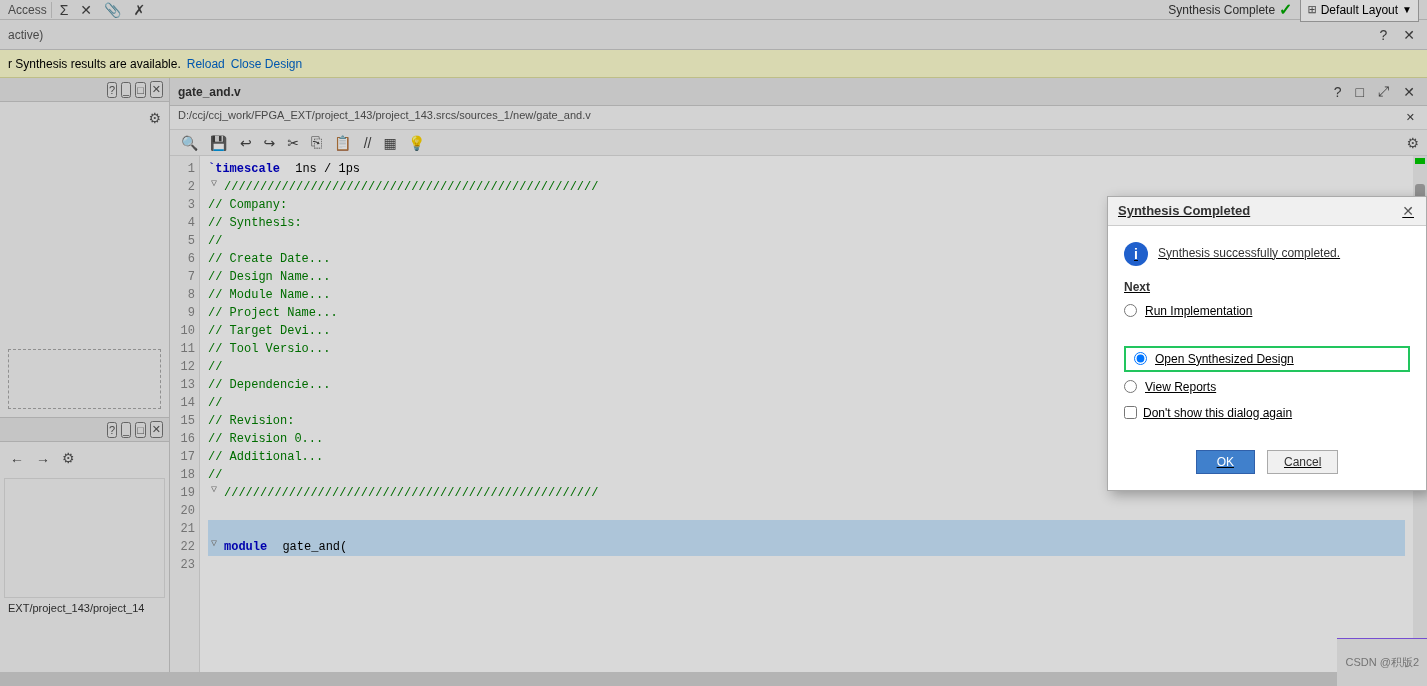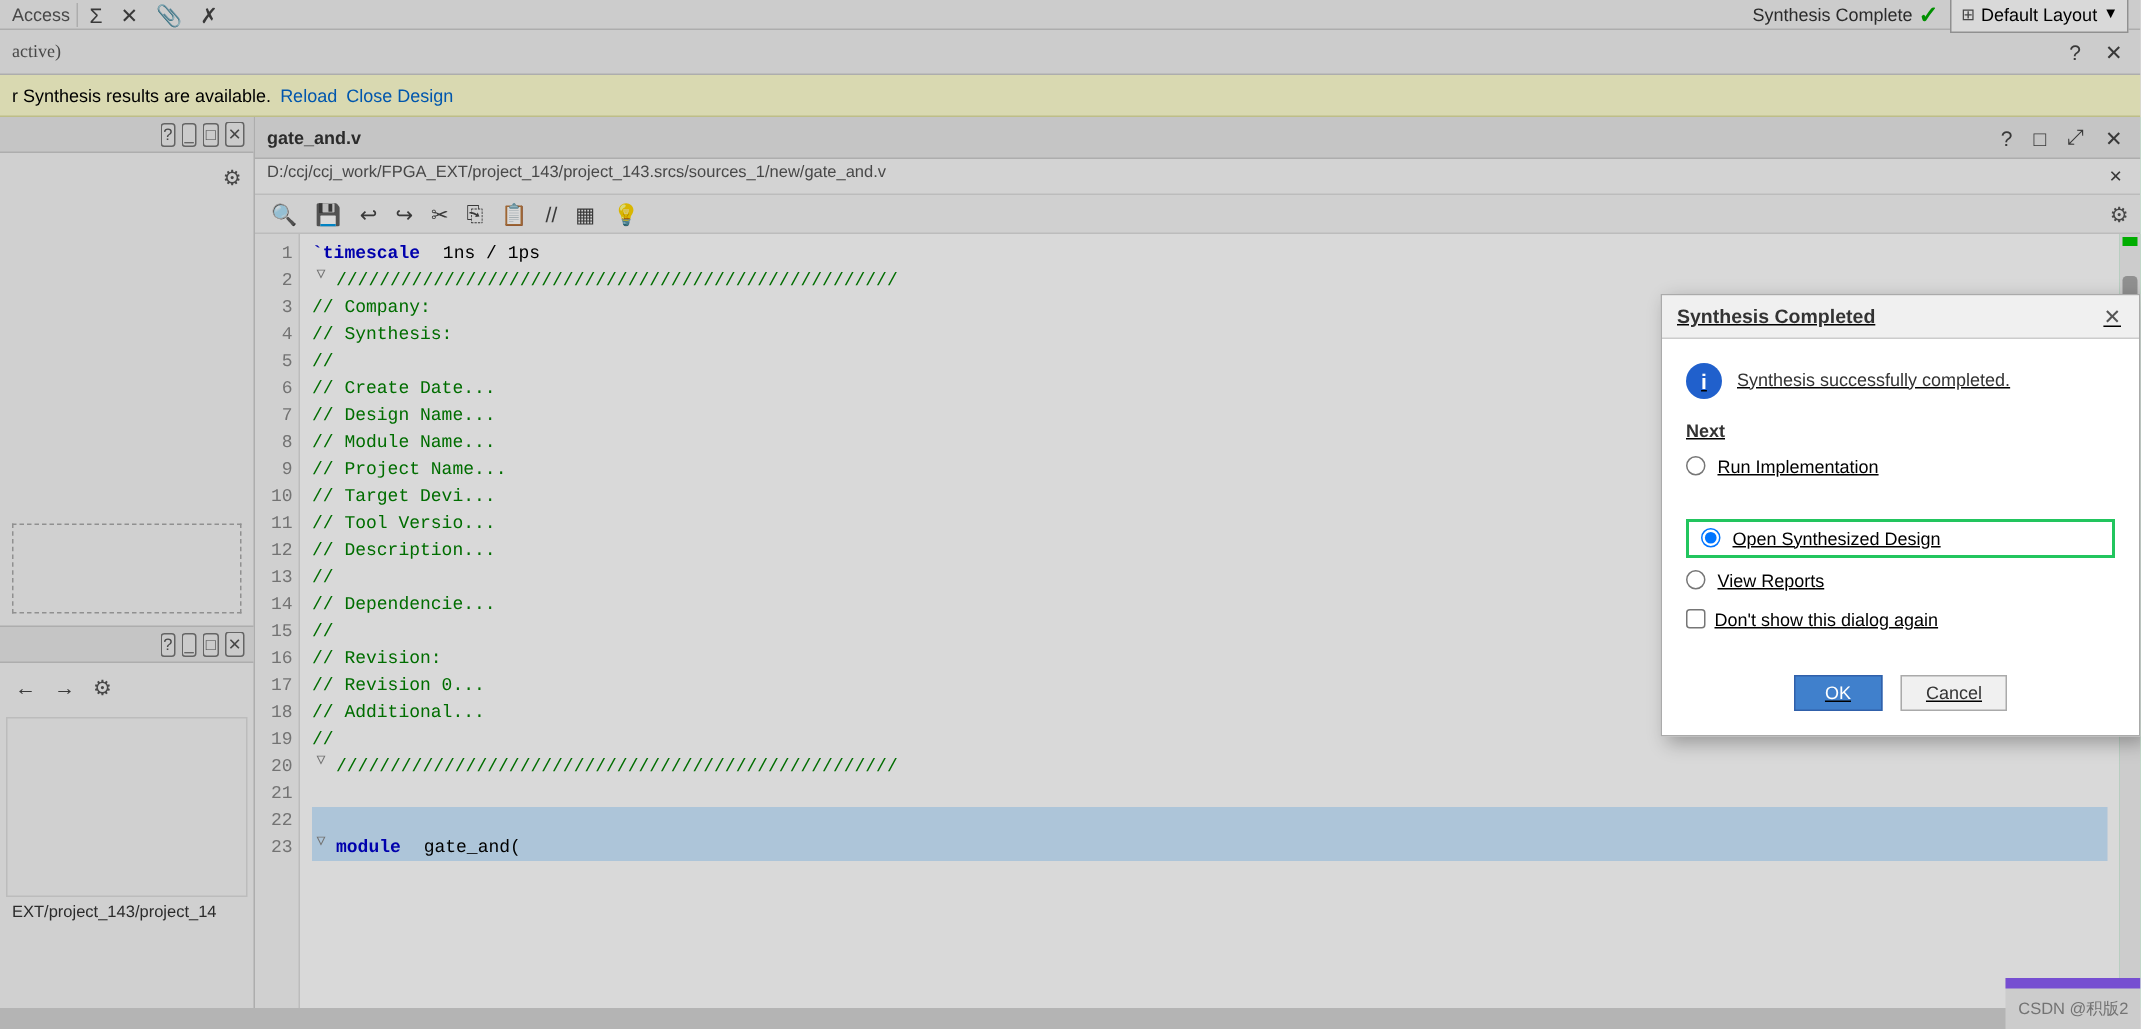--- a/index.html
+++ b/index.html
@@ -427,24 +427,24 @@
       cursor: pointer;
       font-size: 12px;
     }
 
     
     .bottom-area {
       position: absolute;
       bottom: 0;
       right: 0;
       background: #f0f0f0;
-      border-top: 7px solid #8b5cf6;
+      border-top: 1px solid #8b5cf6;
       font-size: 11px;
       color: #888;
-      padding: 6px 8px;
+      padding: 16px 8px;
     }
 
     .divider-line {
       width: 1px;
       height: 16px;
       background: #ccc;
     }
   </style>
 </head>
 <body>
@@ -465,21 +465,21 @@
     </div>
     <div class="layout-dropdown">
       <span class="layout-icon">⊞</span>
       <span>Default Layout</span>
       <span style="font-size:10px;">▼</span>
     </div>
   </div>
 </div>
 
 <div class="second-bar">
-  <span style="color:#555;font-family:Liberation Serif, serif;">active)</span>
+  <span style="color:#555;">active)</span>
   <div style="flex:1"></div>
   <button class="toolbar-btn">?</button>
   <button class="toolbar-btn">✕</button>
 </div>
 
 <div class="notification-bar">
   <span>r Synthesis results are available.</span>
   <a class="notif-link">Reload</a>
   <a class="notif-link">Close Design</a>
 </div>
@@ -610,23 +610,20 @@
         <div class="code-line">
           <span class="code-comment">// Project Name...</span>
         </div>
         <div class="code-line">
           <span class="code-comment">// Target Devi...</span>
         </div>
         <div class="code-line">
           <span class="code-comment">// Tool Versio...</span>
         </div>
         <div class="code-line">
-          <span class="code-comment">// Description...</span>
-        </div>
-        <div class="code-line">
           <span class="code-comment">//</span>
         </div>
         <div class="code-line">
           <span class="code-comment">// Dependencie...</span>
         </div>
         <div class="code-line">
           <span class="code-comment">//</span>
         </div>
         <div class="code-line">
           <span class="code-comment">// Revision:</span>

